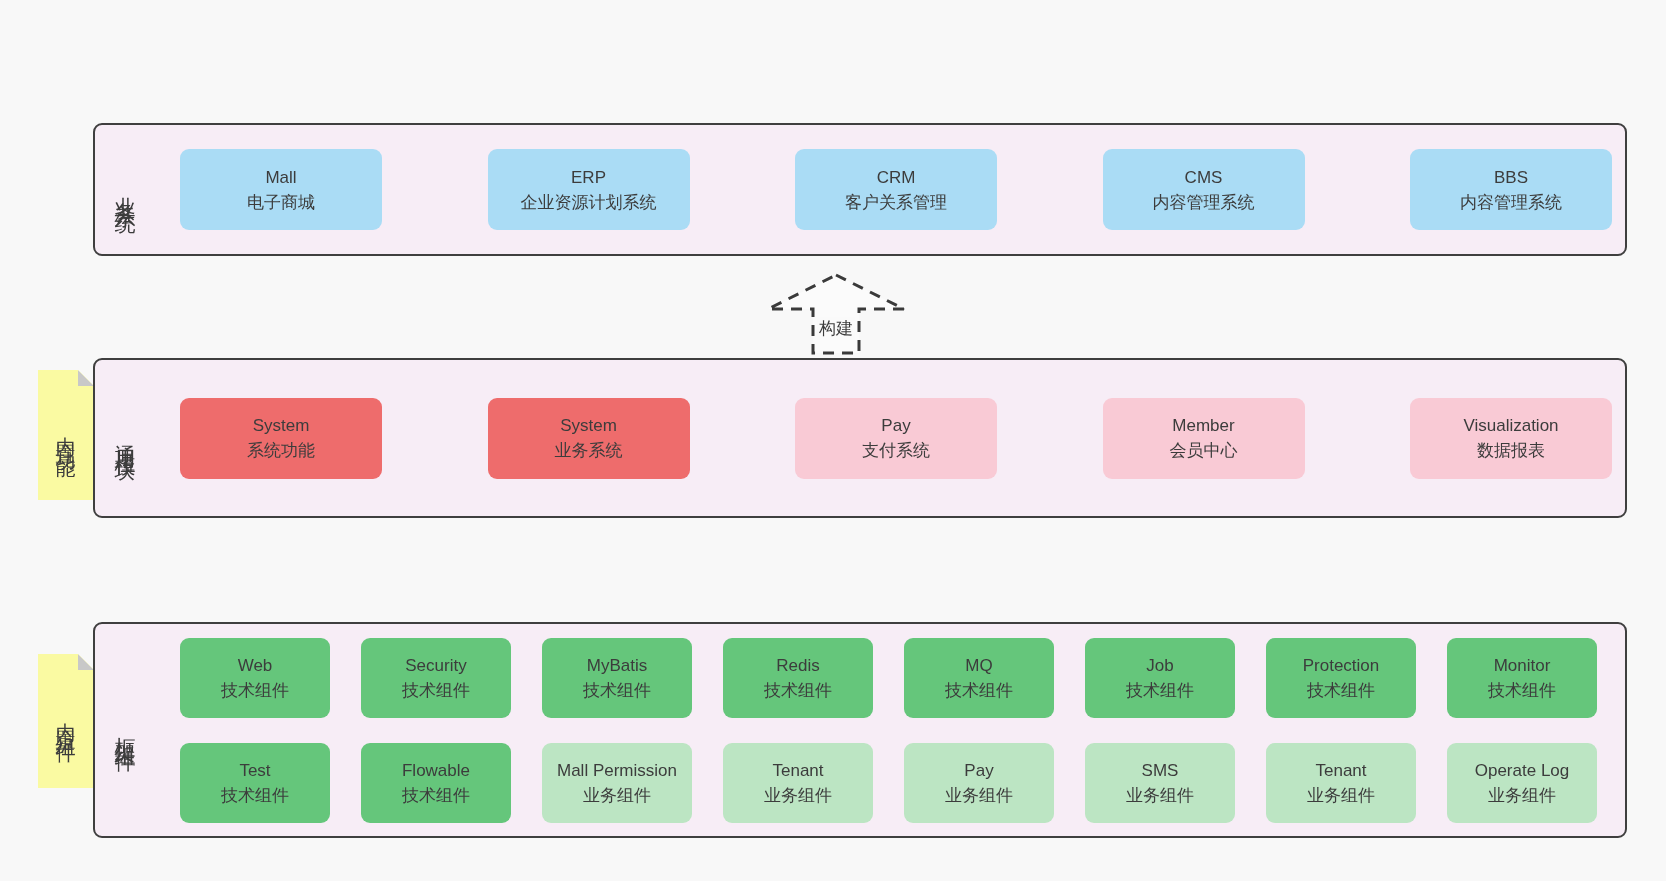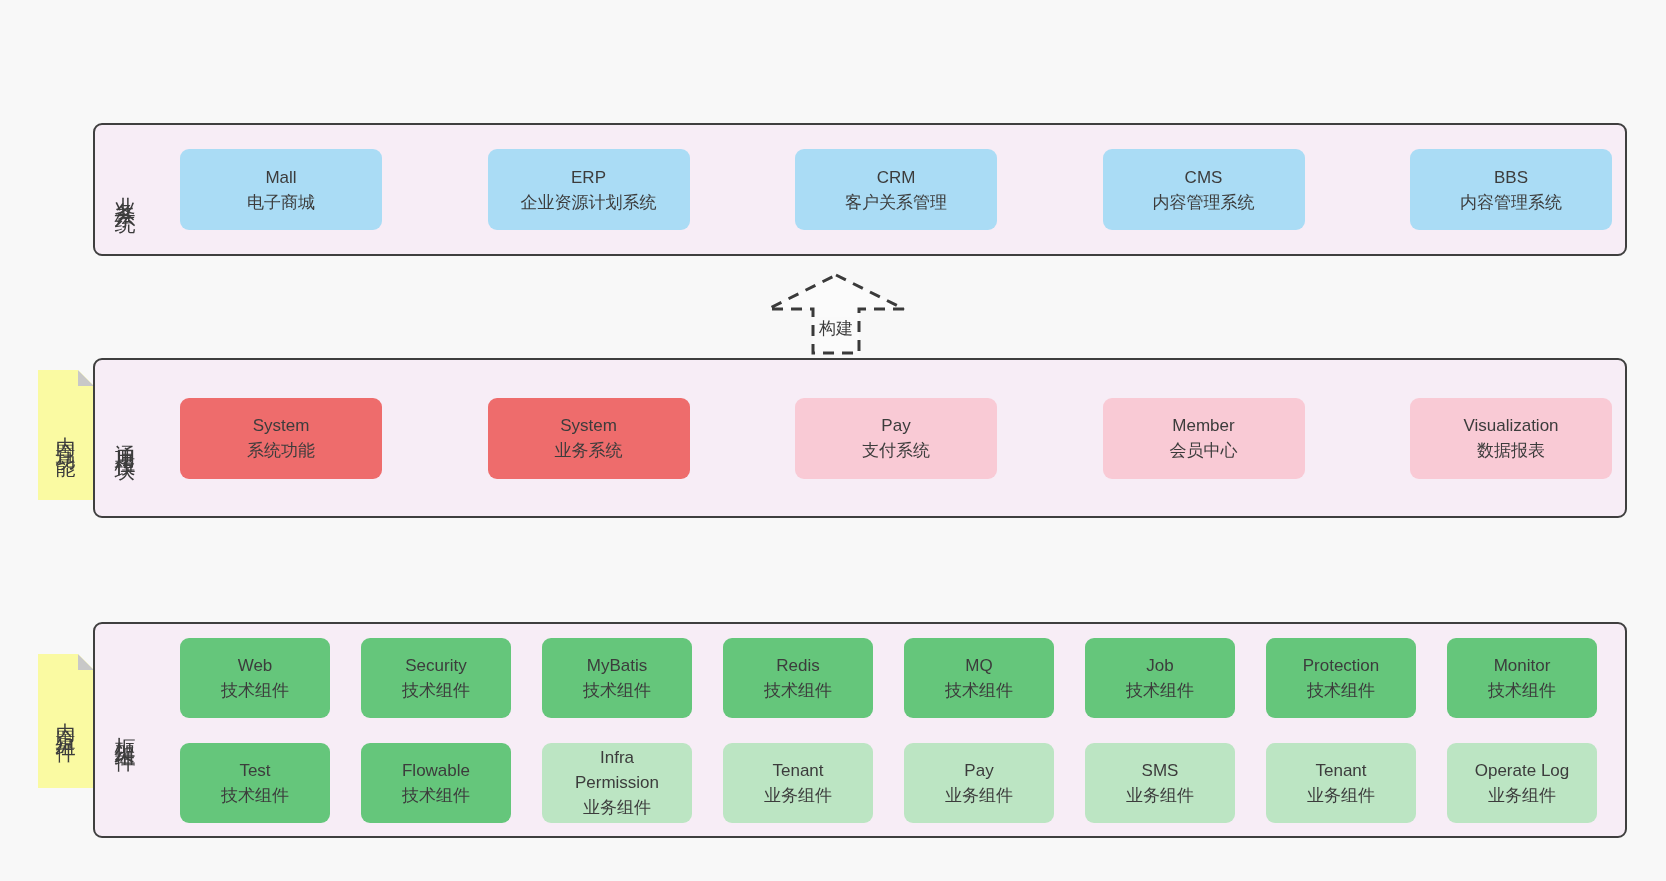--- a/index.html
+++ b/index.html
@@ -270,21 +270,21 @@
             <div class="box-name">Test</div>
             <div class="box-subtitle">技术组件</div>
           </div>
 
           <div class="box v-green">
             <div class="box-name">Flowable</div>
             <div class="box-subtitle">技术组件</div>
           </div>
 
           <div class="box v-green-light">
-            <div class="box-name">Infra Permission</div>
+            <div class="box-name">Mall Permission</div>
             <div class="box-subtitle">业务组件</div>
           </div>
 
           <div class="box v-green-light">
             <div class="box-name">Tenant</div>
             <div class="box-subtitle">业务组件</div>
           </div>
 
           <div class="box v-green-light">
             <div class="box-name">Pay</div>

